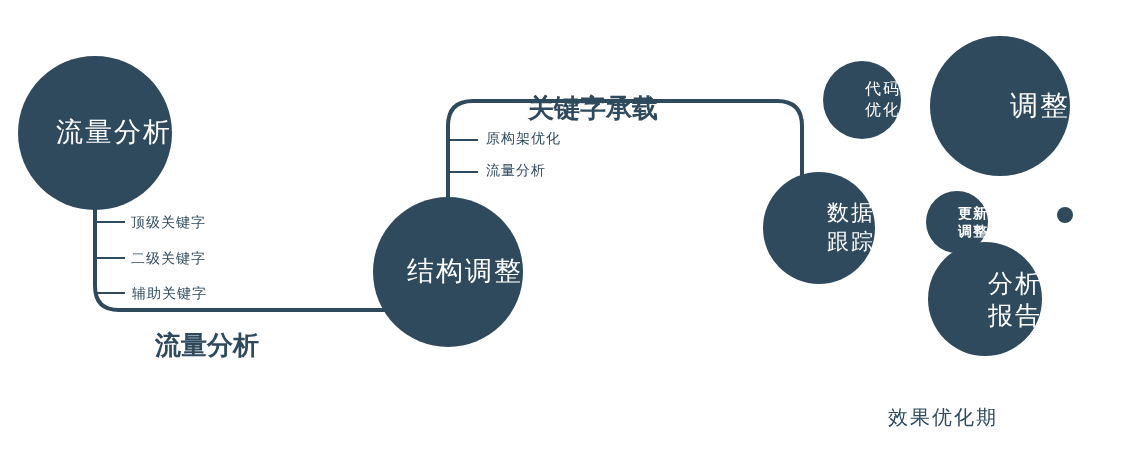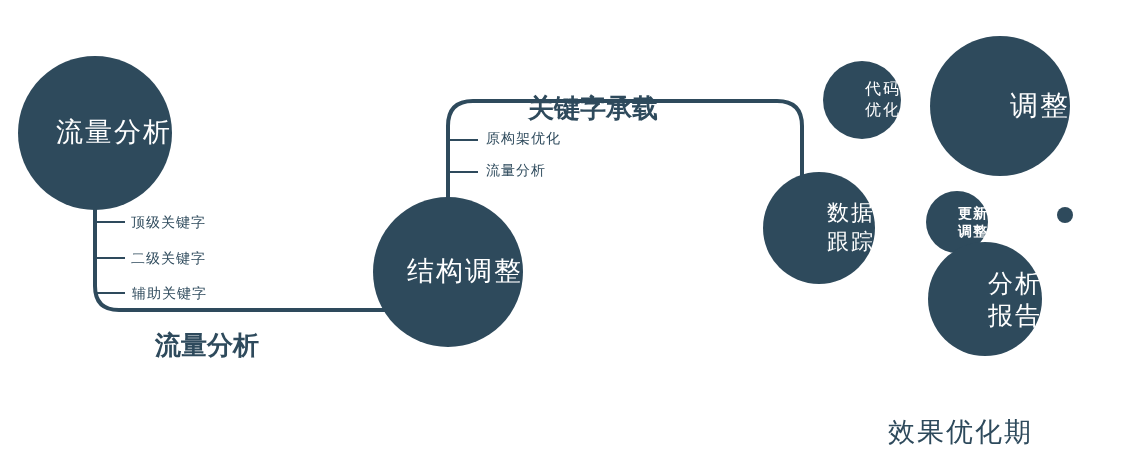--- a/index.html
+++ b/index.html
@@ -29,21 +29,21 @@
   #c-tracking     {left:763px; top:172px; width:112px; height:112px; font-size:22px;}
   #c-code         {left:823px; top:61px;  width:78px;  height:78px;  font-size:16px;}
   #c-link         {left:930px; top:36px;  width:140px; height:140px; font-size:28px;}
   #c-update       {left:926px; top:191px; width:62px;  height:62px;  font-size:14px; font-weight:bold; letter-spacing:1px;}
   #c-report       {left:928px; top:242px; width:114px; height:114px; font-size:25px;}
   #dot            {left:1057px;top:207px; width:16px;  height:16px;  background:var(--primary);border-radius:50%;position:absolute;z-index:2;}
 
   
   #lbl-user-base      {left:155px; top:328px; font-size:26px;}
   #lbl-keyword-carry  {left:528px; top:76px;  font-size:26px;margin-top:15px;}
-  #lbl-stage          {left:888px; top:414px; font-size:27px; letter-spacing:2px;}
+  #lbl-stage          {left:888px; top:404px; font-size:20px; letter-spacing:2px;}
 
   #b-traffic-0 {left:131px; top:214px;}
   #b-traffic-1 {left:131px; top:250px;}
   #b-traffic-2 {left:132px; top:285px;}
   #b-structure-0 {left:486px; top:130px;}
   #b-structure-1 {left:486px; top:162px;}
 </style>
 </head>
 <body>
 

